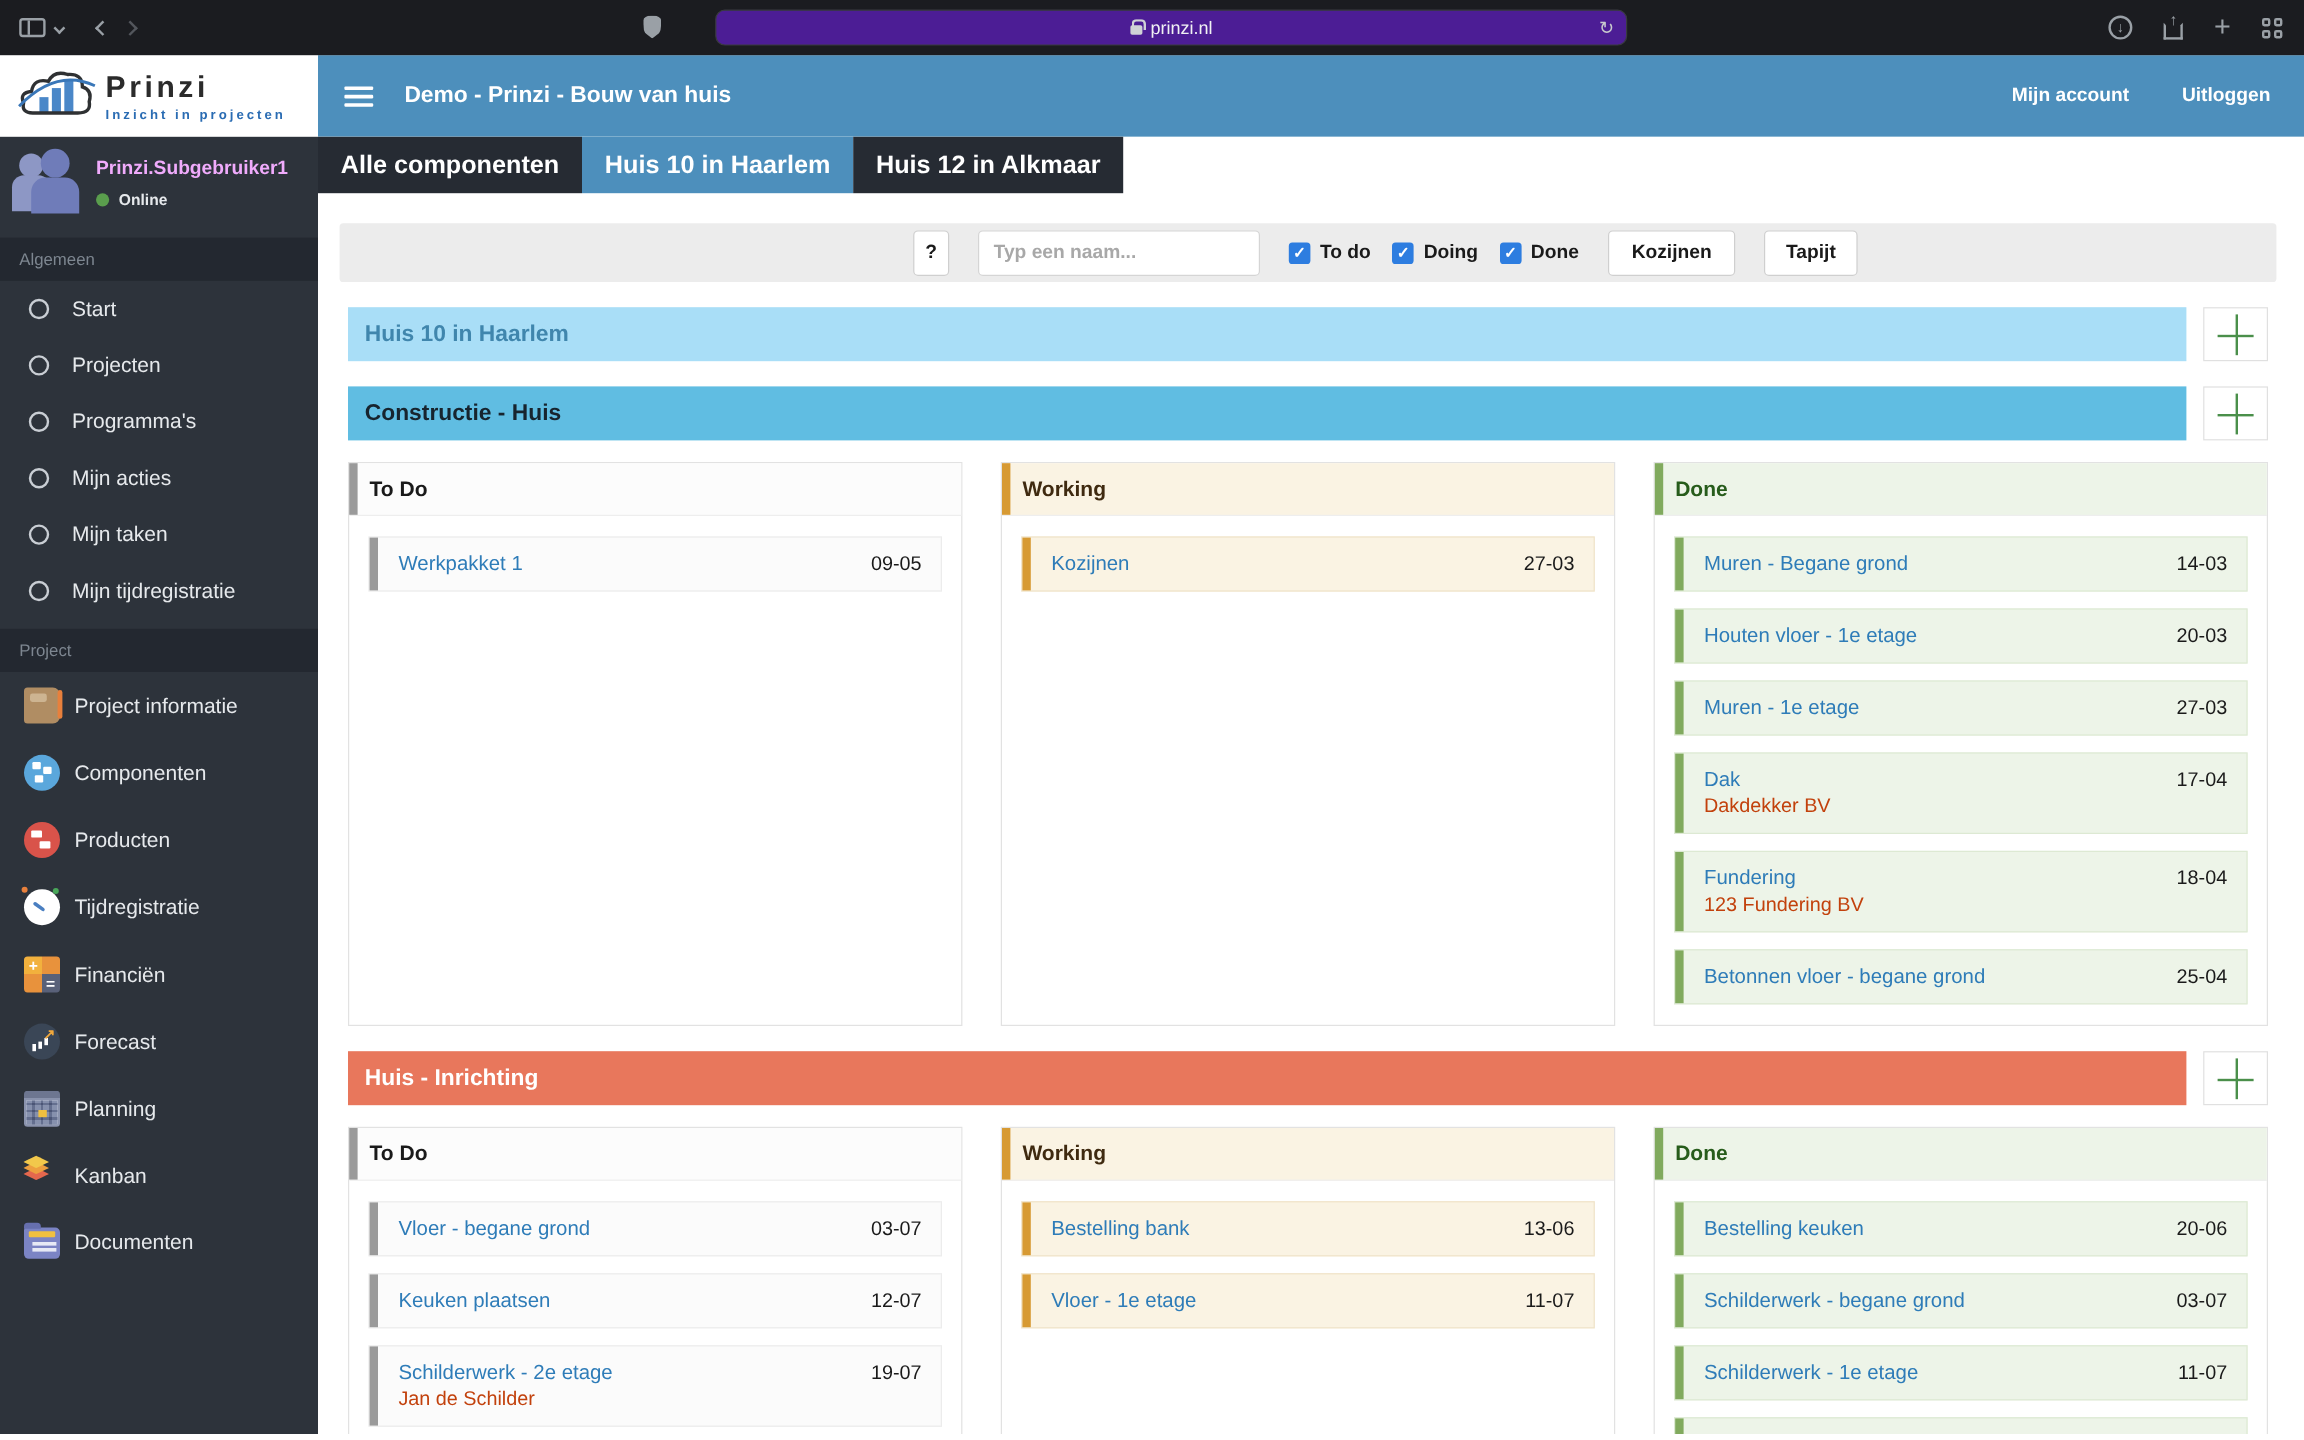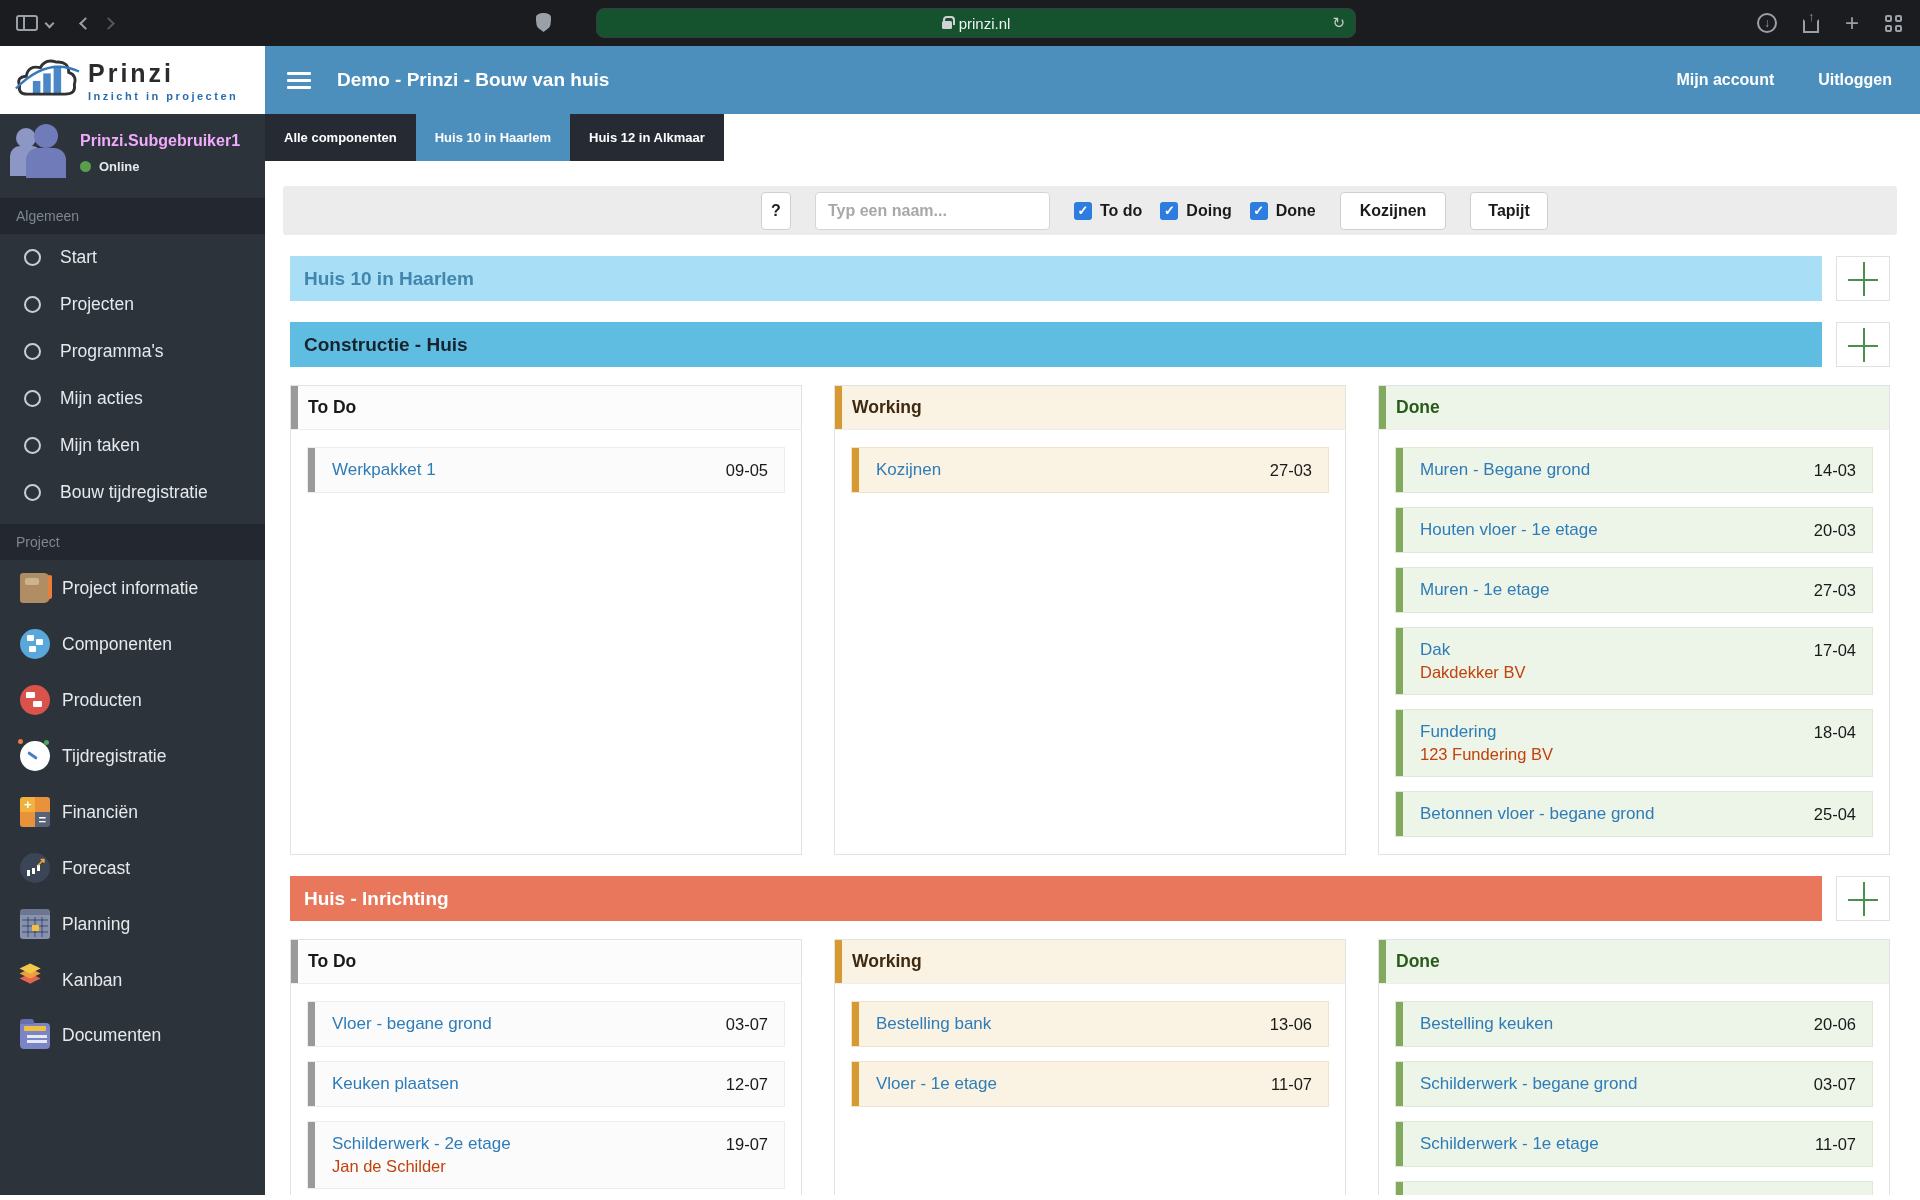--- a/index.html
+++ b/index.html
@@ -10,21 +10,21 @@
   .chrome { position:relative; height:46px; background:#1b1c20; }
   .chrome .win-left { position:absolute; left:16px; top:0; height:46px; display:flex; align-items:center; gap:14px; }
   .sidebar-toggle { width:22px; height:16px; border:2px solid #9aa0a6; border-radius:3px; position:relative; }
   .sidebar-toggle::before { content:''; position:absolute; left:5px; top:0; bottom:0; width:2px; background:#9aa0a6; }
   .chev { width:9px; height:9px; border-right:2.5px solid #9aa0a6; border-bottom:2.5px solid #9aa0a6; }
   .chev.down { transform:rotate(45deg); width:7px; height:7px; margin-left:-6px; }
   .chev.back { transform:rotate(135deg); margin-left:14px; }
   .chev.fwd  { transform:rotate(-45deg); border-color:#53565c; }
   .shield { position:absolute; left:536px; top:13px; width:15px; height:19px; background:#9aa0a6;
             border-radius:7px 7px 7px 7px / 4px 4px 12px 12px; clip-path:polygon(0 0,100% 0,100% 70%,50% 100%,0 70%); }
-  .urlbar { position:absolute; left:596px; top:8px; width:760px; height:30px; background:#14532d;
+  .urlbar { position:absolute; left:596px; top:8px; width:760px; height:30px; background:#4c1d95;
             border:1px solid #3a3b40; border-radius:8px; display:flex; align-items:center; justify-content:center;
             color:#f0f1f3; font-size:15px; gap:7px; }
   .lock { position:relative; width:10px; height:8px; background:#d0d2d6; border-radius:1.5px; margin-top:4px; }
   .lock::before { content:''; position:absolute; left:1px; top:-5px; width:8px; height:7px;
                   border:2px solid #d0d2d6; border-bottom:none; border-radius:4px 4px 0 0; }
   .reload { position:absolute; right:10px; color:#c8cacd; font-size:15px; }
   .chrome .win-right { position:absolute; right:18px; top:0; height:46px; display:flex; align-items:center; gap:26px; color:#9aa0a6; }
   .dl-icon { width:20px; height:20px; border:2px solid #9aa0a6; border-radius:50%; display:flex; align-items:center; justify-content:center; font-size:12px; }
   .share-icon { position:relative; width:16px; height:14px; border:2px solid #9aa0a6; border-top-color:transparent; margin-top:6px; }
   .share-icon::after { content:'↑'; position:absolute; left:3px; top:-12px; font-size:13px; color:#9aa0a6; }
@@ -90,21 +90,21 @@
   .s-icon.kanban::before { content:'◆'; position:absolute; left:1px; top:-4px; color:#f2c84b; font-size:24px; line-height:1;
       transform:scaleY(0.55) scaleX(1.15); transform-origin:top; text-shadow:0 9px 0 #ed9f3f, 0 18px 0 #e4674d; }
   .s-icon.folder { background:#7b84c4; border-radius:2px 4px 4px 4px; margin-top:2px; height:26px; }
   .s-icon.folder::before { content:''; position:absolute; left:0; top:-4px; width:14px; height:5px; background:#666fae; border-radius:3px 3px 0 0; }
   .s-icon.folder::after { content:''; position:absolute; left:4px; top:3px; width:22px; height:5px; background:#f0c040; border-radius:1px;
       box-shadow:2px 8px 0 -1px #e6e9f5, 2px 13px 0 -1px #e6e9f5; }
 
   
   .content { flex:1; display:flex; flex-direction:column; background:#fff; }
   .tabstrip { display:flex; height:47px; flex:none; }
-  .tab { display:flex; align-items:center; padding:0 19px; background:#262b33; color:#fff; font-size:13px; font-weight:bold; cursor:pointer; }
+  .tab { display:flex; align-items:center; padding:0 19px; background:#262b33; color:#fff; font-size:21px; font-weight:bold; cursor:pointer; }
   .tab.active { background:#4d8fbc; }
   .page { flex:1; overflow:hidden; }
 
   
   .filterbar { margin:25px 23px 0 18px; height:49px; background:#ececec; border-radius:3px;
                display:flex; align-items:center; gap:24px; padding-left:478px; }
   .btn { background:#fff; border:1px solid #cfcfcf; border-radius:4px; font-weight:bold; font-size:16px; color:#1a1a1a;
          height:38px; display:flex; align-items:center; justify-content:center; cursor:pointer; }
   .help-btn { width:30px; flex:none; }
   .search-input { width:235px; height:38px; border:1px solid #d5d5d5; border-radius:4px; padding:0 12px; font-size:16px;
@@ -247,21 +247,21 @@
               <span class="lbl">Mijn acties</span>
             </div>
 
             <div class="nav-item">
               <span class="s-icon circle"></span>
               <span class="lbl">Mijn taken</span>
             </div>
 
             <div class="nav-item">
               <span class="s-icon circle"></span>
-              <span class="lbl">Bouw tijdregistratie</span>
+              <span class="lbl">Mijn tijdregistratie</span>
             </div>
           </div>
 
         <div class="sec-label">Project</div>
         <div>
 
             <div class="nav-item">
               <span class="s-icon book"></span>
               <span class="lbl">Project informatie</span>
             </div>

